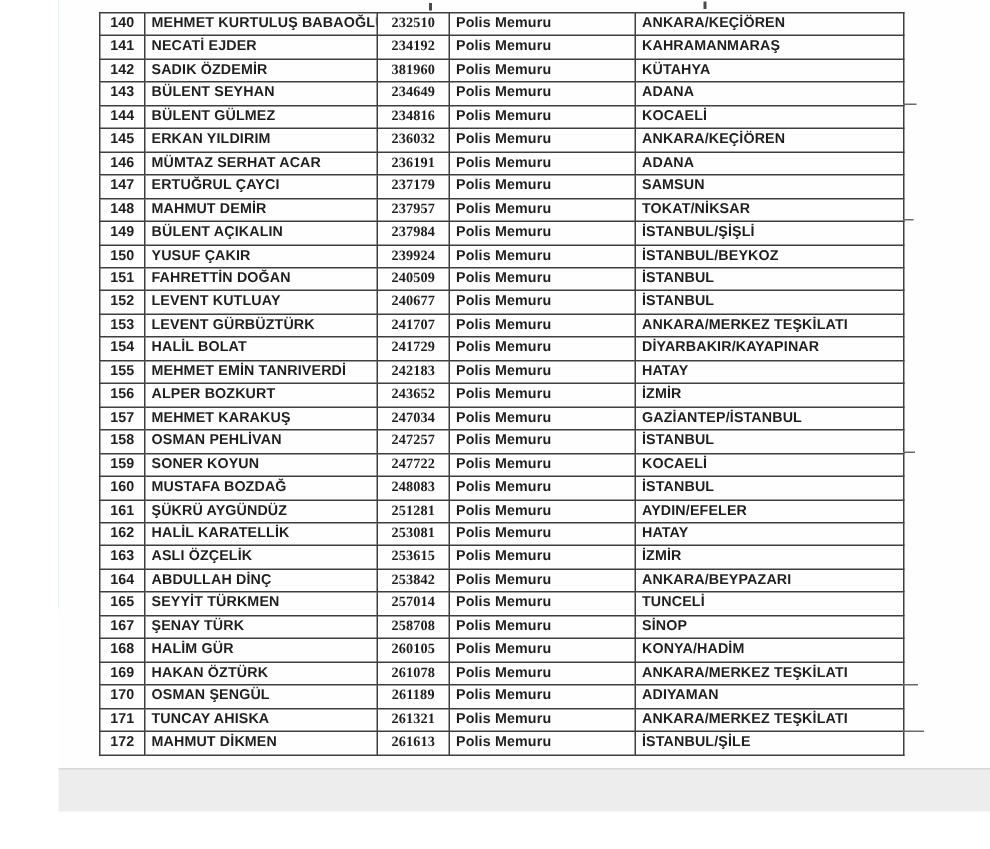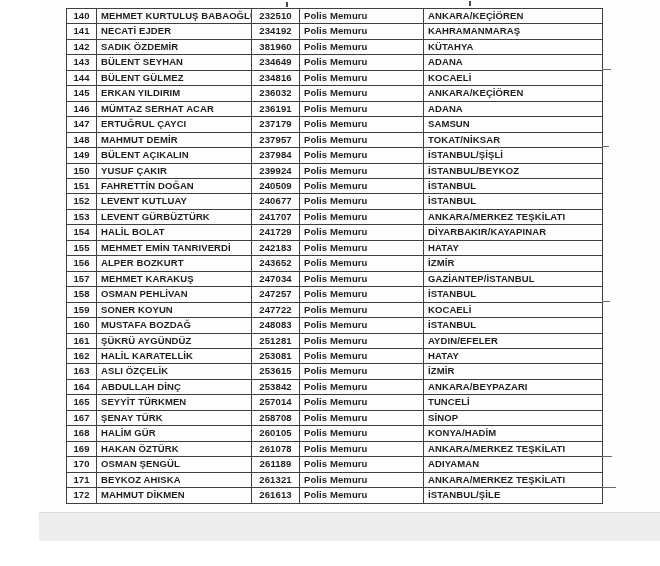--- a/index.html
+++ b/index.html
@@ -78,20 +78,21 @@
     line-height: 14.45px;
     vertical-align: middle;
   }
   table.doc-table td.td-no {
     text-align: center;
     padding: 0;
   }
   table.doc-table td.td-id {
     text-align: center;
     padding: 0;
+    font-family: Liberation Serif, serif;
   }
   
   .artifact {
     position: absolute;
     background: #4a4a4a;
   }
   .tick-1 { left: 247px; top: 2px;  width: 2px; height: 5px; }
   .tick-2 { left: 430px; top: 1px;  width: 2px; height: 5px; }
   .bleed  { height: 1px; background: #6a6a6a; }
   .bleed-1 { left: 563px; top: 69px;  width: 9px; }
@@ -322,21 +323,21 @@
         </tr>
           <tr>
           <td class="td-no">170</td>
           <td class="td-name">OSMAN ŞENGÜL</td>
           <td class="td-id">261189</td>
           <td class="td-title">Polis Memuru</td>
           <td class="td-city">ADIYAMAN</td>
         </tr>
           <tr>
           <td class="td-no">171</td>
-          <td class="td-name">BEYKOZ AHISKA</td>
+          <td class="td-name">TUNCAY AHISKA</td>
           <td class="td-id">261321</td>
           <td class="td-title">Polis Memuru</td>
           <td class="td-city">ANKARA/MERKEZ TEŞKİLATI</td>
         </tr>
           <tr class="partial-row">
           <td class="td-no">172</td>
           <td class="td-name">MAHMUT DİKMEN</td>
           <td class="td-id">261613</td>
           <td class="td-title">Polis Memuru</td>
           <td class="td-city">İSTANBUL/ŞİLE</td>

